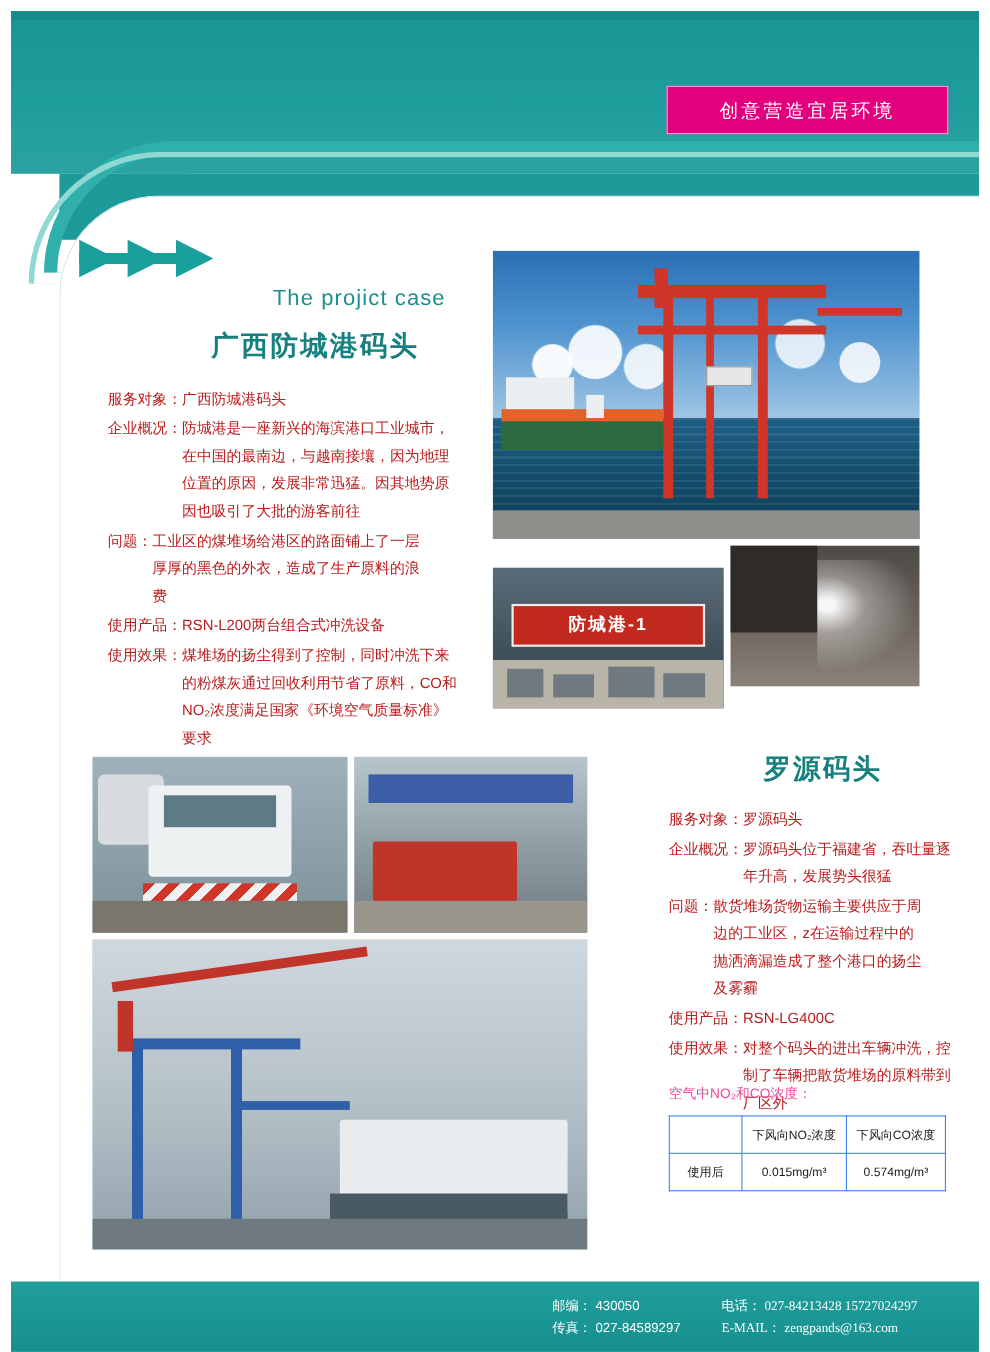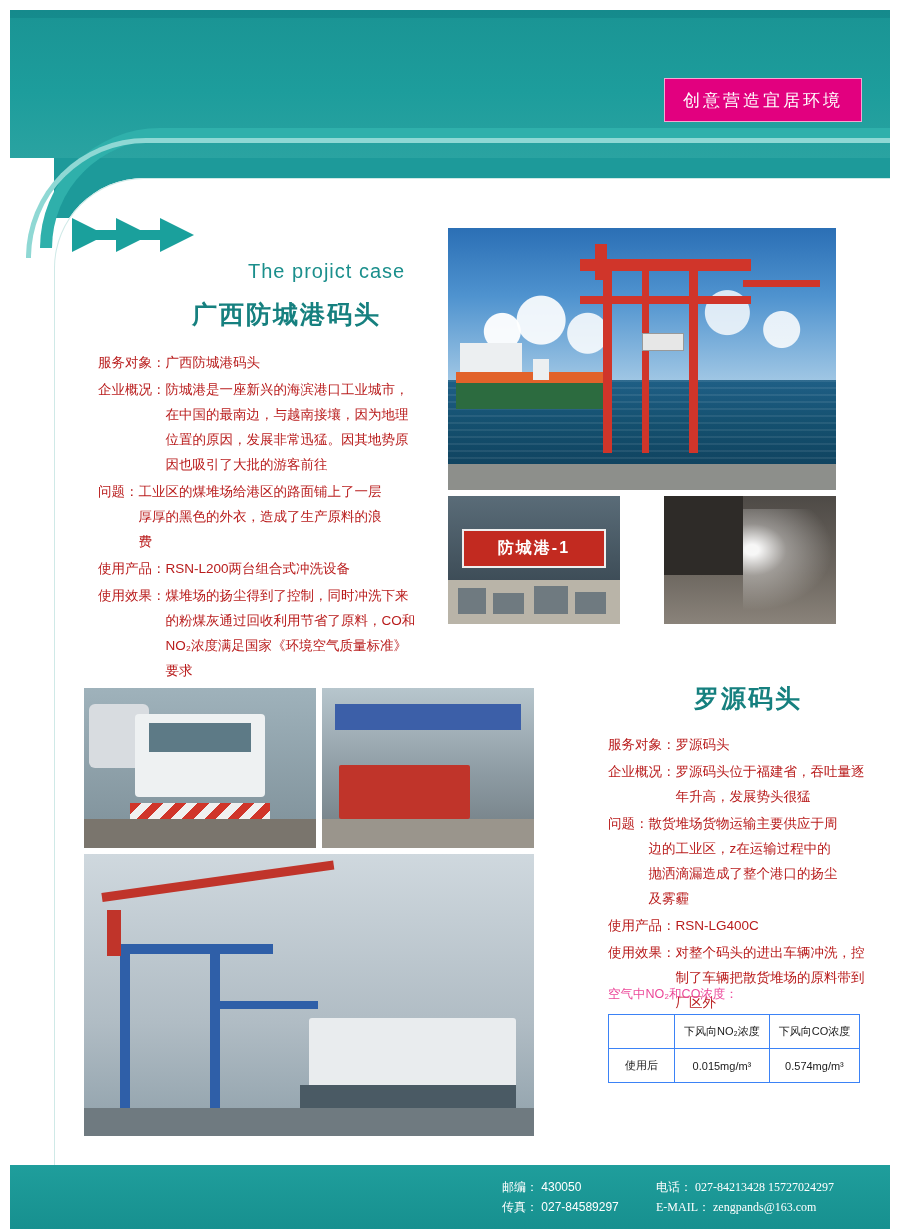--- a/index.html
+++ b/index.html
@@ -87,21 +87,21 @@
     border-top-left-radius: 90px;
     border-top: 1px solid #cfe9e7;
     border-left: 1px solid #cfe9e7;
     pointer-events: none;
   }
 
   
   .slogan {
     position: absolute;
     right: 28px; top: 68px;
-    width: 198px; height: 44px;
+    width: 256px; height: 44px;
     background: #e2007f;
     background: linear-gradient(180deg,#e6documents 0%, #e2007f 100%);
     background: #e2007f;
     border: 1px solid #f4a7d2;
     color: #ffffff;
     font-size: 17px;
     letter-spacing: 3px;
     display: flex;
     align-items: center;
     justify-content: center;
@@ -162,21 +162,21 @@
   .spec-label { white-space: nowrap; }
   .spec-value { }
 
   #sec1-specs { left: 88px; top: 340px; width: 330px; }
   #sec1-specs .spec-value { width: 250px; }
 
   
   .photo { position: absolute; overflow: hidden; background: #cfd8dc; }
 
   #p1 { left: 438px; top: 218px; width: 388px; height: 262px; }
-  #p2 { left: 438px; top: 486px; width: 172px; height: 128px; }
+  #p2 { left: 438px; top: 506px; width: 210px; height: 128px; }
   #p3 { left: 654px; top: 486px; width: 172px; height: 128px; }
 
   
   .sky { position: absolute; left:0; top:0; width:100%; height:58%;
     background: linear-gradient(180deg,#2b6fb5 0%, #4f93cf 45%, #9fc6e4 100%); }
   .clouds { position:absolute; left:0; top:18%; width:100%; height:36%;
     background:
       radial-gradient(circle at 14% 60%, rgba(255,255,255,.95) 0 18px, transparent 19px),
       radial-gradient(circle at 24% 48%, rgba(255,255,255,.9) 0 24px, transparent 25px),
       radial-gradient(circle at 36% 62%, rgba(255,255,255,.85) 0 20px, transparent 21px),

